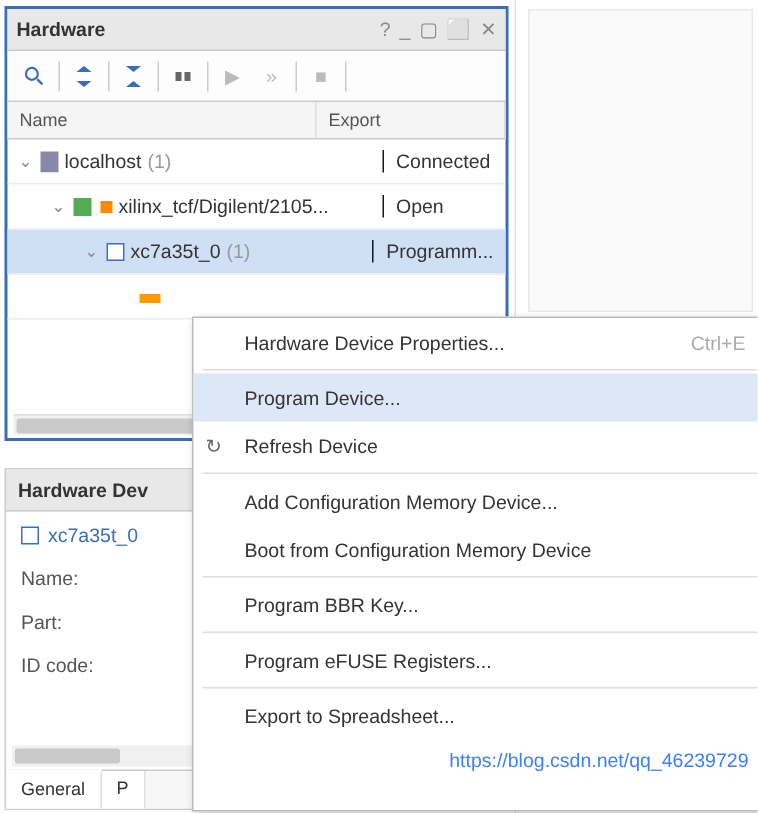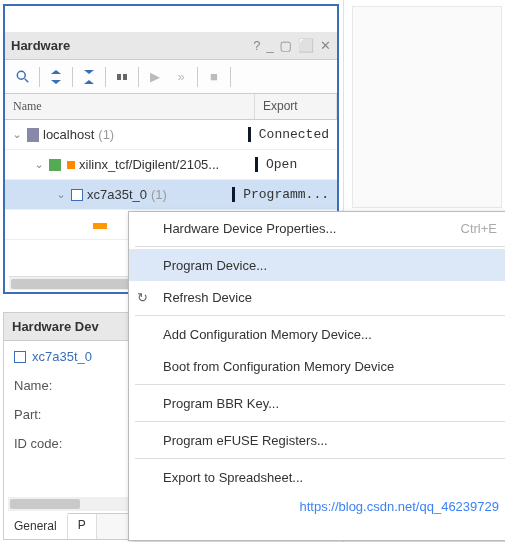--- a/index.html
+++ b/index.html
@@ -4,44 +4,44 @@
 <style>
   * { box-sizing: border-box; font-family: Arial, sans-serif; font-size: 13px; }
   body { margin: 0; background: #fff; width: 505px; height: 542px; overflow: hidden; position: relative; color: #333; }
   
   .hw-panel {
     position: absolute; left: 3px; top: 4px; width: 336px; height: 290px;
     border: 2px solid #3a6fb7; background: #fff;
   }
   .panel-hdr {
     background: #e8e8e8; border-bottom: 1px solid #ccc; height: 28px;
-    display: flex; align-items: center; justify-content: space-between; padding: 0 6px; margin-top: 26px;
+    display: flex; align-items: center; justify-content: space-between; padding: 0 6px;
   }
   .panel-title { font-weight: bold; color: #333; font-size: 13px; }
   .panel-ctrls { display: flex; gap: 6px; color: #888; }
   .panel-ctrls span { cursor: pointer; font-size: 13px; }
   
   .toolbar {
     height: 34px; display: flex; align-items: center; gap: 2px; padding: 2px 6px;
     border-bottom: 1px solid #ccc; background: #fdfdfd;
   }
   .tb-btn { width: 24px; height: 24px; display: flex; align-items: center; justify-content: center; color: #3a6fb7; cursor: pointer; }
   .tb-sep { width: 1px; height: 20px; background: #ccc; margin: 0 2px; }
   .tb-btn.muted { color: #bbb; }
   .tb-btn.dark { color: #666; }
   
   .table-hdr { display: flex; background: #f5f5f5; border-bottom: 1px solid #ccc; }
   .table-hdr .col { padding: 5px 8px; font-size: 12px; color: #555; border-right: 1px solid #ddd; }
-  .col-name { width: 250px; font-family: Liberation Serif, serif; }
+  .col-name { width: 206px; }
   .col-status { flex: 1; }
   
   .tree-row { display: flex; align-items: center; height: 30px; border-bottom: 1px solid #eee; }
   .tree-row.sel { background: #cfe0f5; }
   .tree-cell-name { width: 250px; display: flex; align-items: center; gap: 4px; padding-left: 6px; overflow: hidden; white-space: nowrap; }
-  .tree-cell-status { flex: 1; padding: 0 8px; border-left: 3px solid #0f172a; font-family: Liberation Mono, monospace; }
+  .tree-cell-status { flex: 1; padding: 0 8px; border-left: 1px solid #0f172a; }
   .chev { color: #888; font-size: 11px; width: 12px; text-align: center; }
   .dim { color: #999; }
   
   .icon-svr { width:12px;height:14px; background:#88a; display:inline-block; }
   .icon-tcf { width:12px;height:12px; background:#5a5; display:inline-block; }
   .icon-chip { width:12px;height:12px; border:1px solid #3a6fb7; background:#fff; display:inline-block; }
   .icon-core { width:14px;height:6px; background:#f90; display:inline-block; margin-top:2px;}
   
   .scroll-h { position:absolute; bottom:2px; left:4px; right:4px; height:14px; background:#f0f0f0; border-top:1px solid #ddd;}
   .scroll-h .thumb { position:absolute; left:2px; top:2px; height:10px; width:130px; background:#c9c9c9; border-radius:2px; }

